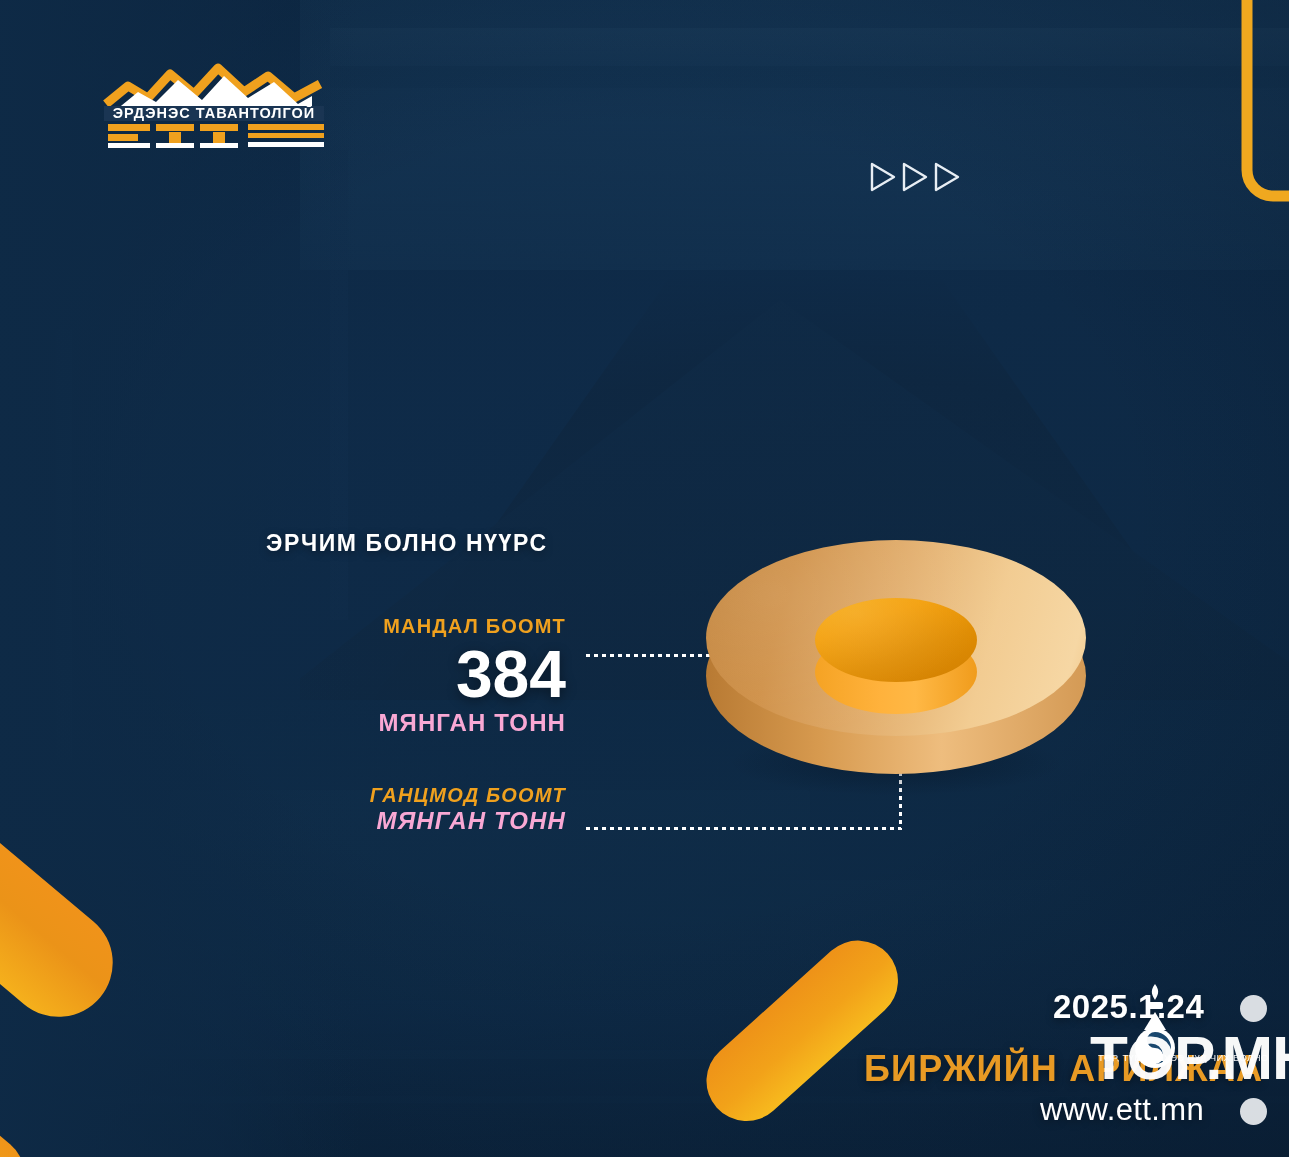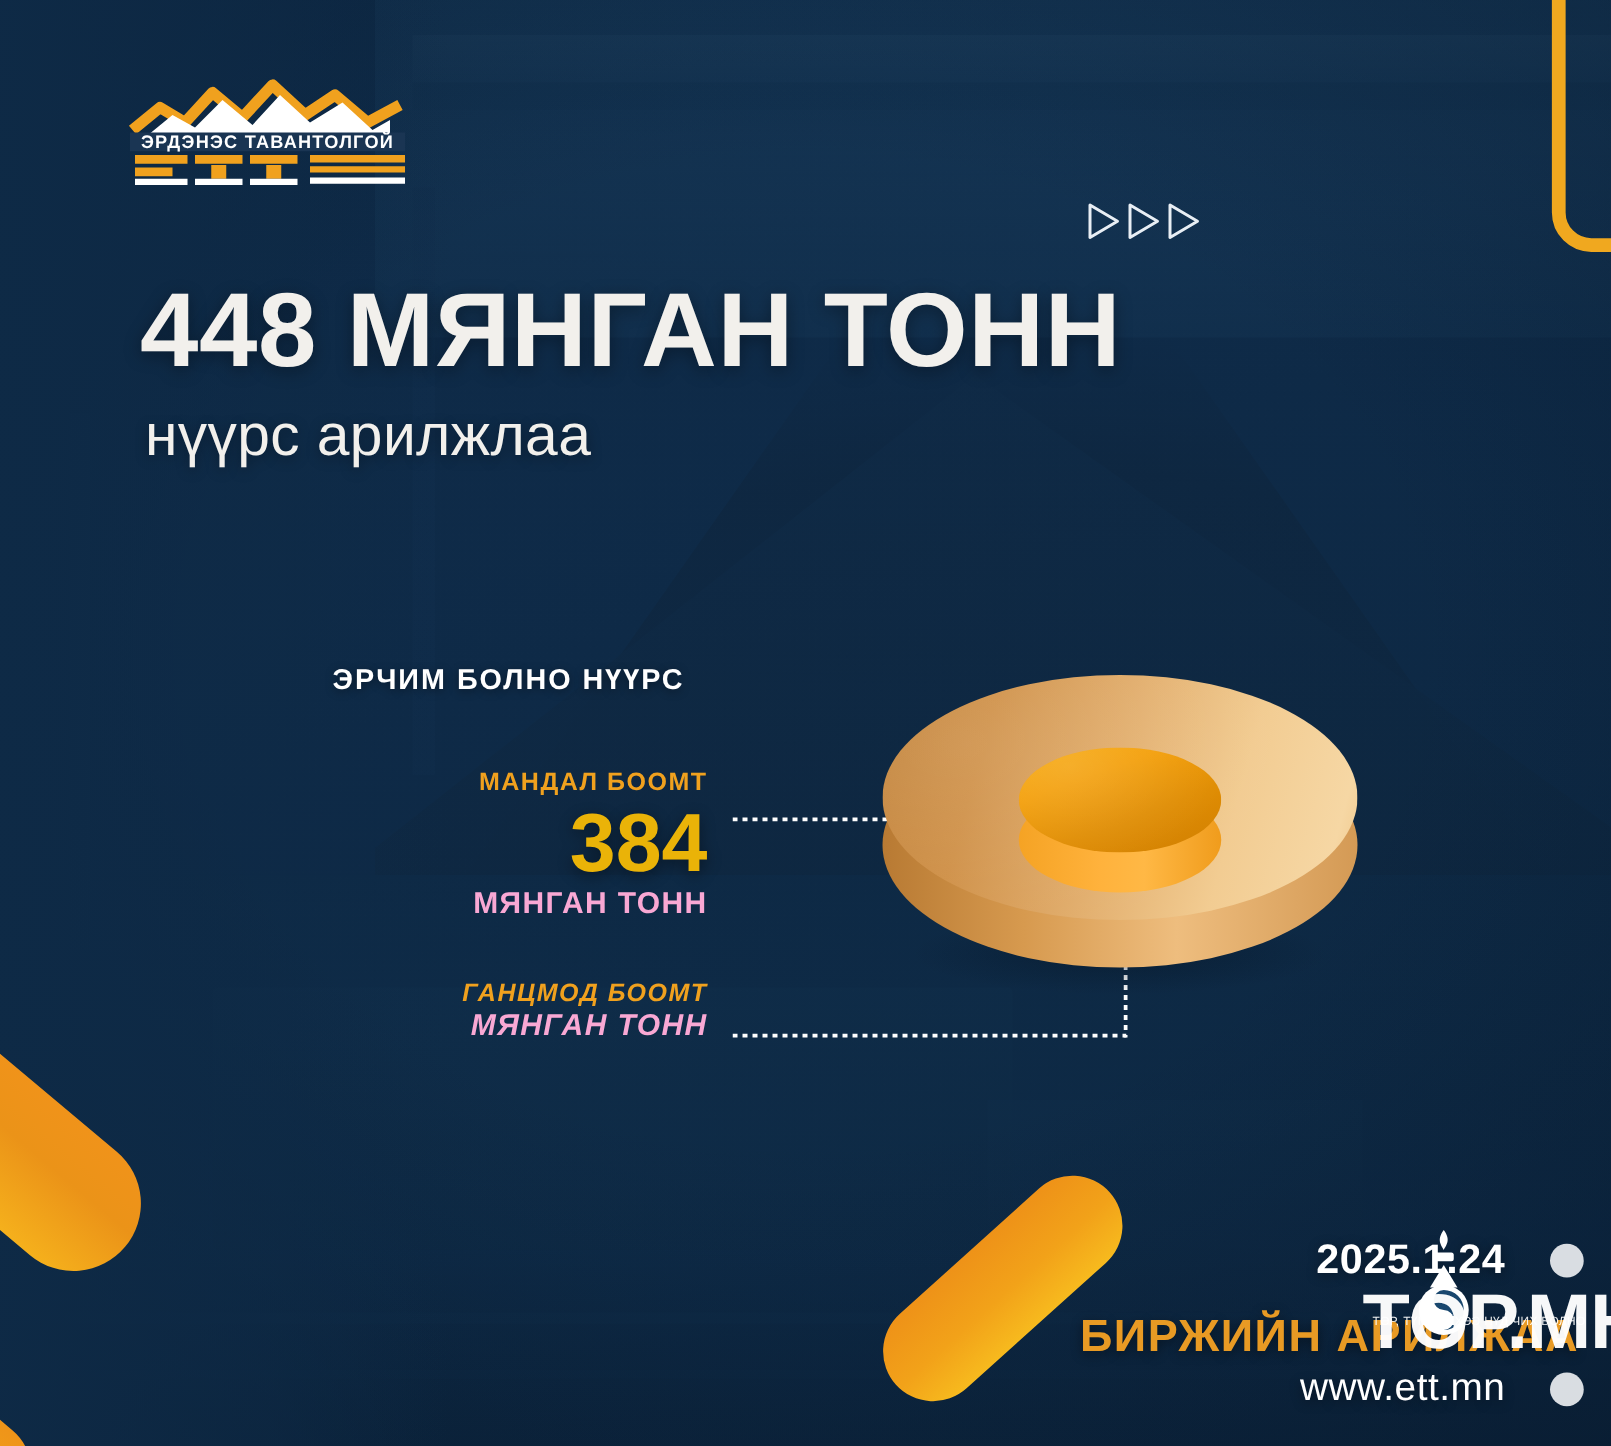--- a/index.html
+++ b/index.html
@@ -67,21 +67,21 @@
     text-shadow:0 2px 10px rgba(0,0,0,.35);}
 
   
   .section-title{position:absolute;left:266px;top:530px;font-size:23px;font-weight:bold;
     letter-spacing:1.6px;color:#ffffff;text-shadow:0 2px 8px rgba(0,0,0,.4);}
 
   .stat{position:absolute;text-align:right;width:330px;}
   .stat.s1{left:236px;top:615px;}
   .stat.s2{left:236px;top:784px;font-style:italic;}
   .stat .port{font-size:20px;font-weight:bold;letter-spacing:1.2px;color:#f0a11e;}
-  .stat .num{font-size:66px;font-weight:bold;color:#eab308;line-height:.98;margin:4px 0 2px;
+  .stat .num{font-size:66px;font-weight:bold;color:#ffffff;line-height:.98;margin:4px 0 2px;
     text-shadow:0 3px 12px rgba(0,0,0,.4);}
   .stat .unit{font-size:24px;font-weight:bold;letter-spacing:1.1px;color:#f9a8d4;}
 
   
   .leader{position:absolute;}
   .leader.h{height:3px;
     background-image:linear-gradient(90deg,#ffffff 50%,rgba(255,255,255,0) 0%);
     background-size:8px 3px;background-repeat:repeat-x;}
   .leader.v{width:3px;
     background-image:linear-gradient(180deg,#ffffff 50%,rgba(255,255,255,0) 0%);
@@ -193,24 +193,20 @@
   </div>
 
   <div class="arrows">
     <svg width="100" height="34" viewBox="0 0 100 34">
       <path d="M4 4 L26 17 L4 30 Z" fill="none" stroke="#e8eef4" stroke-width="2.4" stroke-linejoin="round"></path>
       <path d="M36 4 L58 17 L36 30 Z" fill="none" stroke="#e8eef4" stroke-width="2.4" stroke-linejoin="round"></path>
       <path d="M68 4 L90 17 L68 30 Z" fill="none" stroke="#e8eef4" stroke-width="2.4" stroke-linejoin="round"></path>
     </svg>
   </div>
 
-  <div class="headline">
-    <div class="big">448 МЯНГАН ТОНН</div>
-    <div class="sub">нүүрс арилжлаа</div>
-  </div>
 
   <div class="section-title">ЭРЧИМ БОЛНО НҮҮРС</div>
 
   <div class="stat s1">
     <div class="port">МАНДАЛ БООМТ</div>
     <div class="num">384</div>
     <div class="unit">МЯНГАН ТОНН</div>
   </div>
 
   <div class="stat s2">

